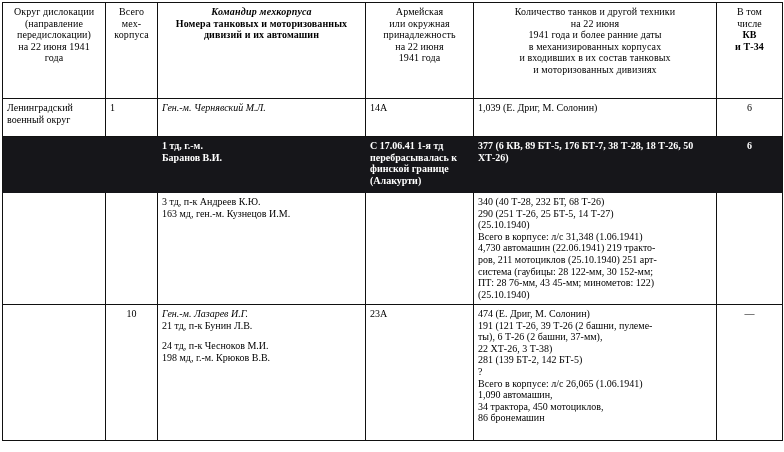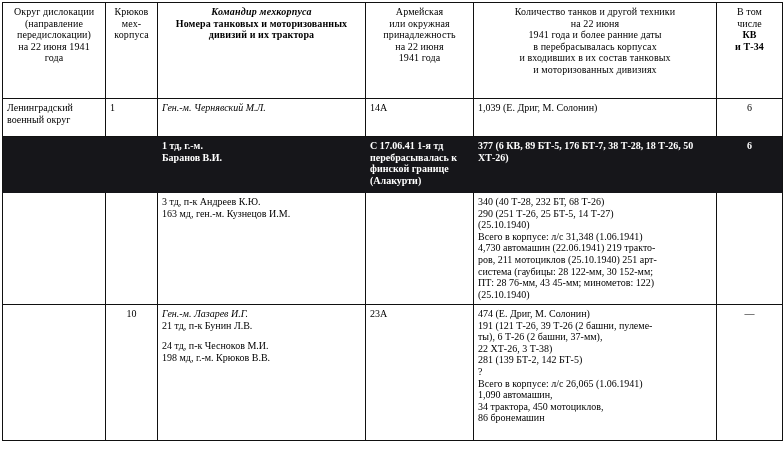--- a/index.html
+++ b/index.html
@@ -106,41 +106,41 @@
     <thead>
       <tr>
         <td>
           <span class="hdr-line hdr-plain">Округ дислокации</span>
           <span class="hdr-line hdr-plain">(направление</span>
           <span class="hdr-line hdr-plain">передислокации)</span>
           <span class="hdr-line hdr-plain">на 22 июня 1941</span>
           <span class="hdr-line hdr-plain">года</span>
         </td>
         <td>
-          <span class="hdr-line hdr-plain">Крюков</span>
+          <span class="hdr-line hdr-plain">Всего</span>
           <span class="hdr-line hdr-plain">мех-</span>
           <span class="hdr-line hdr-plain">корпуса</span>
         </td>
         <td>
           <span class="hdr-line hdr-italic">Командир мехкорпуса</span>
           <span class="hdr-line hdr-bold">Номера танковых и моторизованных</span>
-          <span class="hdr-line hdr-bold">дивизий и их трактора</span>
+          <span class="hdr-line hdr-bold">дивизий и их автомашин</span>
         </td>
         <td>
           <span class="hdr-line hdr-plain">Армейская</span>
           <span class="hdr-line hdr-plain">или окружная</span>
           <span class="hdr-line hdr-plain">принадлежность</span>
           <span class="hdr-line hdr-plain">на 22 июня</span>
           <span class="hdr-line hdr-plain">1941 года</span>
         </td>
         <td>
           <span class="hdr-line hdr-plain">Количество танков и другой техники</span>
           <span class="hdr-line hdr-plain">на 22 июня</span>
           <span class="hdr-line hdr-plain">1941 года и более ранние даты</span>
-          <span class="hdr-line hdr-plain">в перебрасывалась корпусах</span>
+          <span class="hdr-line hdr-plain">в механизированных корпусах</span>
           <span class="hdr-line hdr-plain">и входивших в их состав танковых</span>
           <span class="hdr-line hdr-plain">и моторизованных дивизиях</span>
         </td>
         <td>
           <span class="hdr-line hdr-plain">В том</span>
           <span class="hdr-line hdr-plain">числе</span>
           <span class="hdr-line hdr-bold">КВ</span>
           <span class="hdr-line hdr-bold">и Т-34</span>
         </td>
       </tr>

